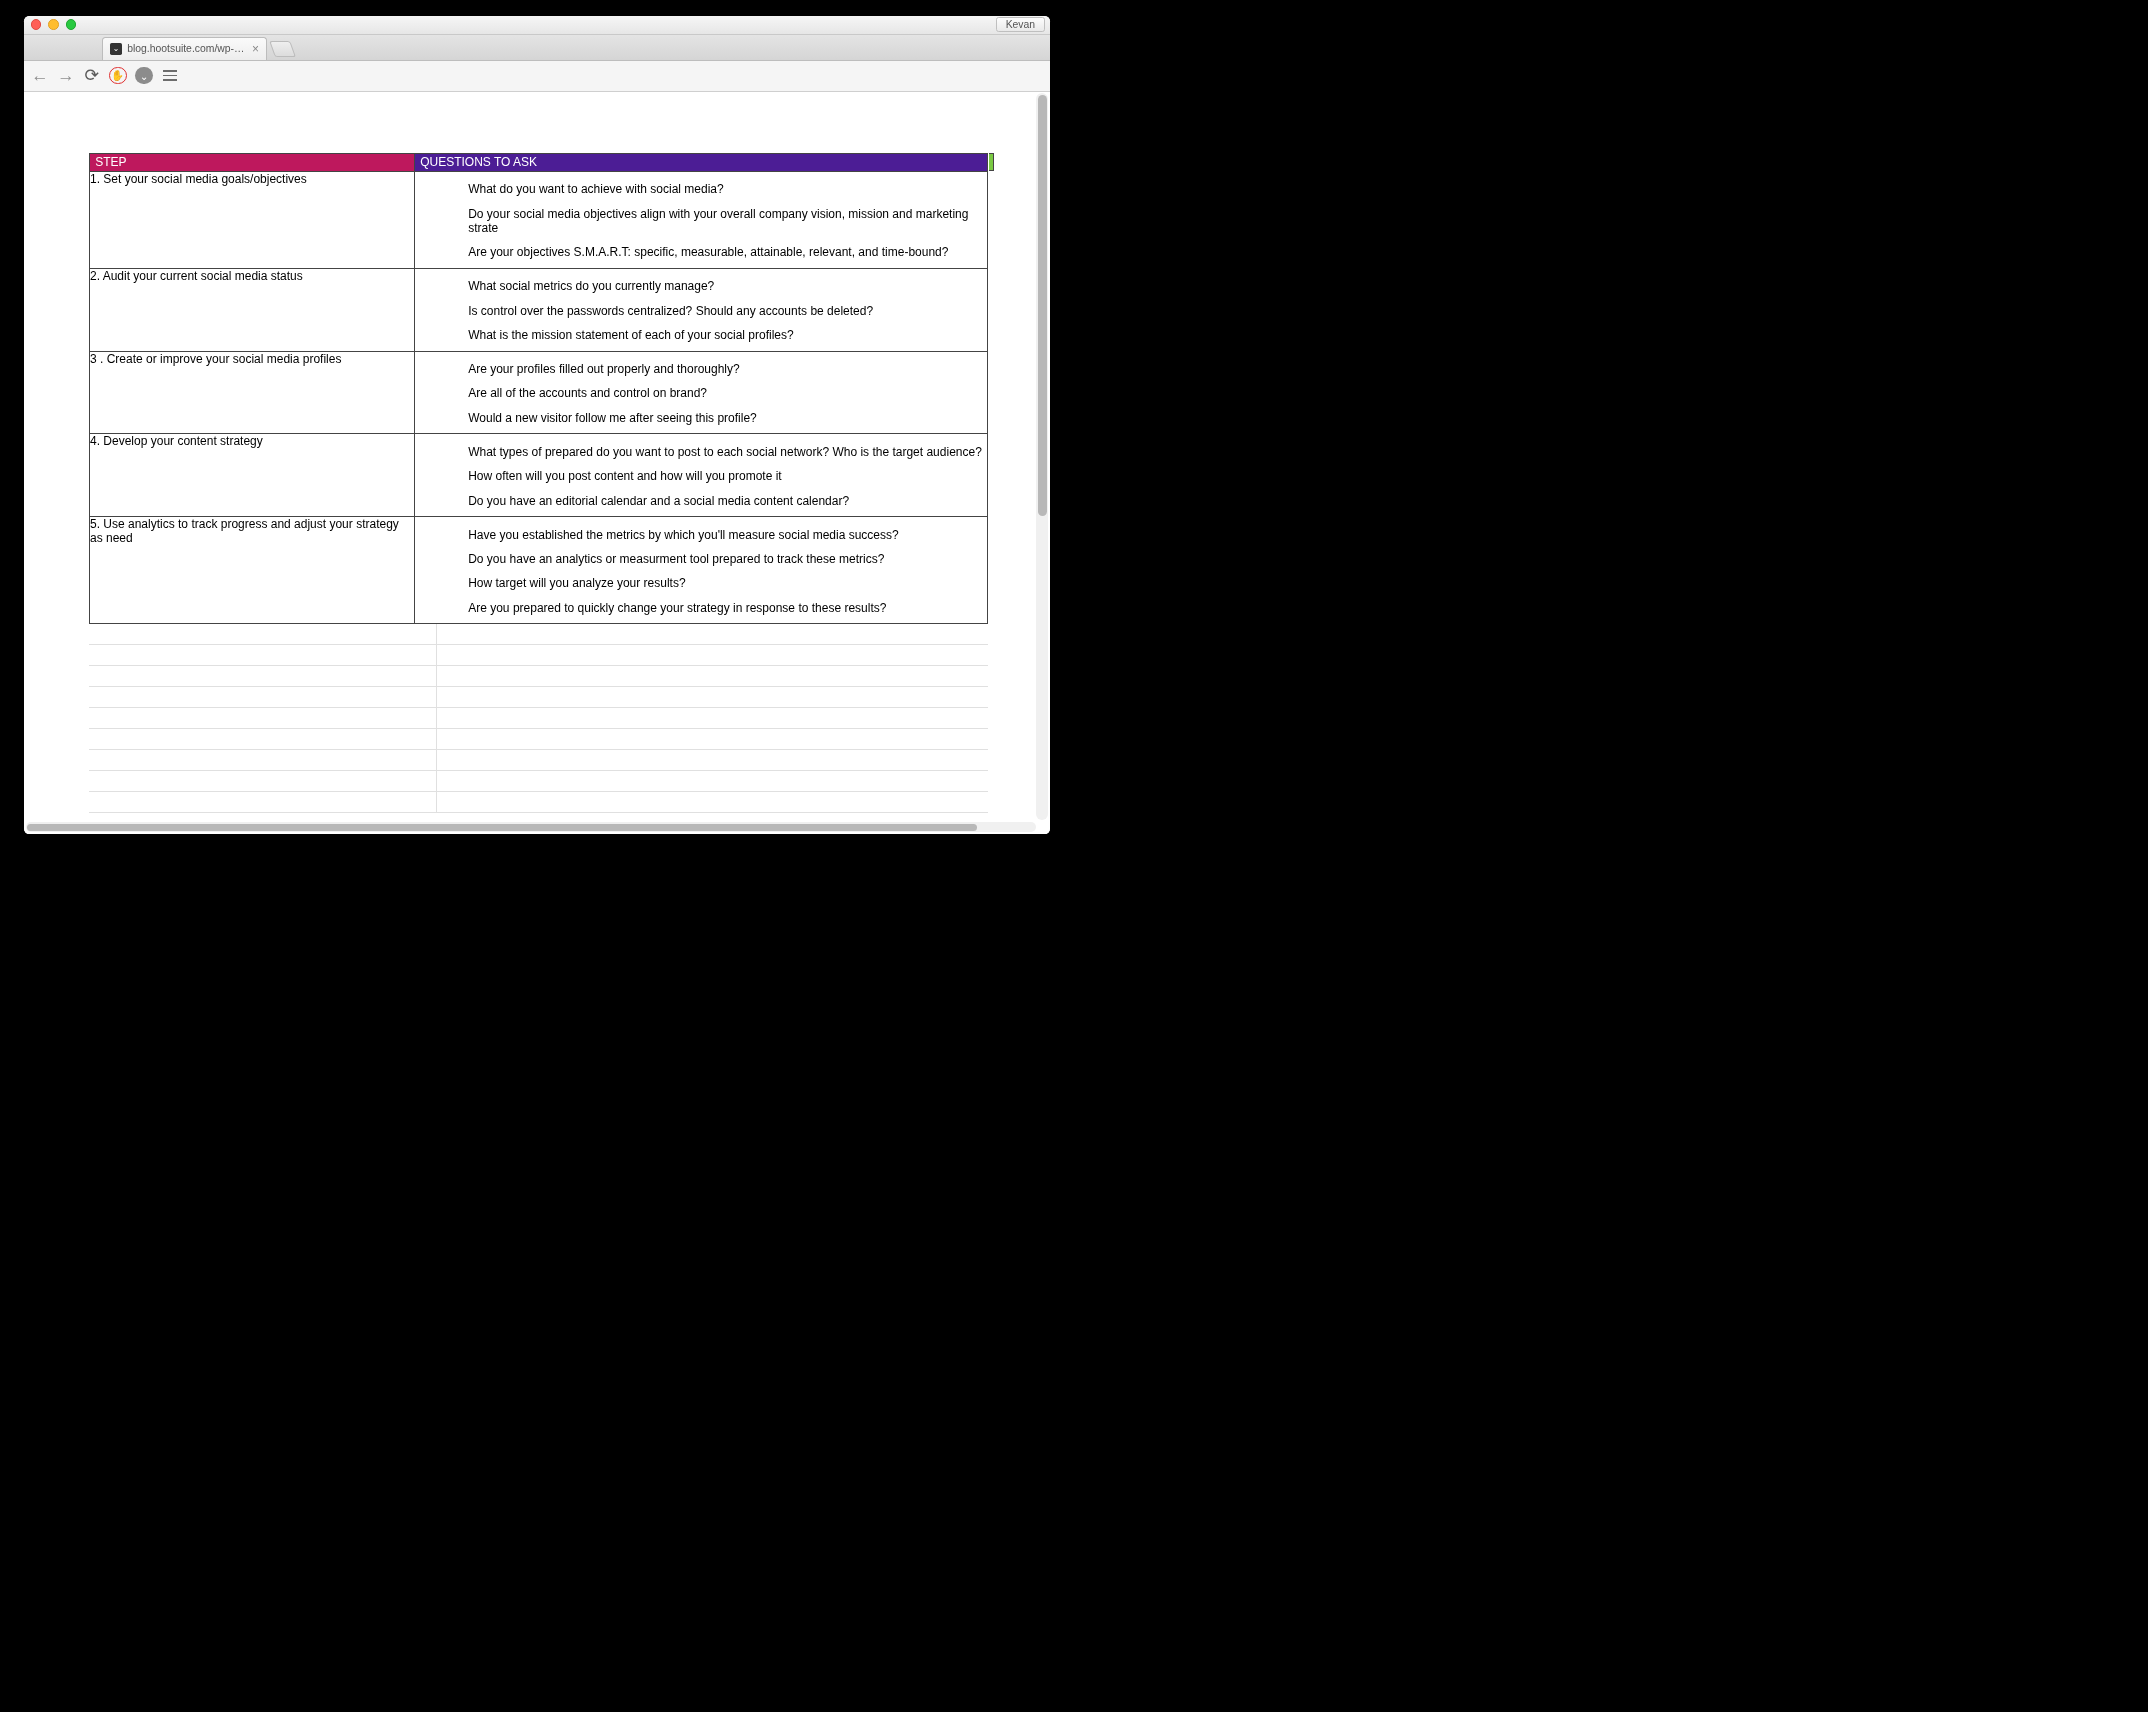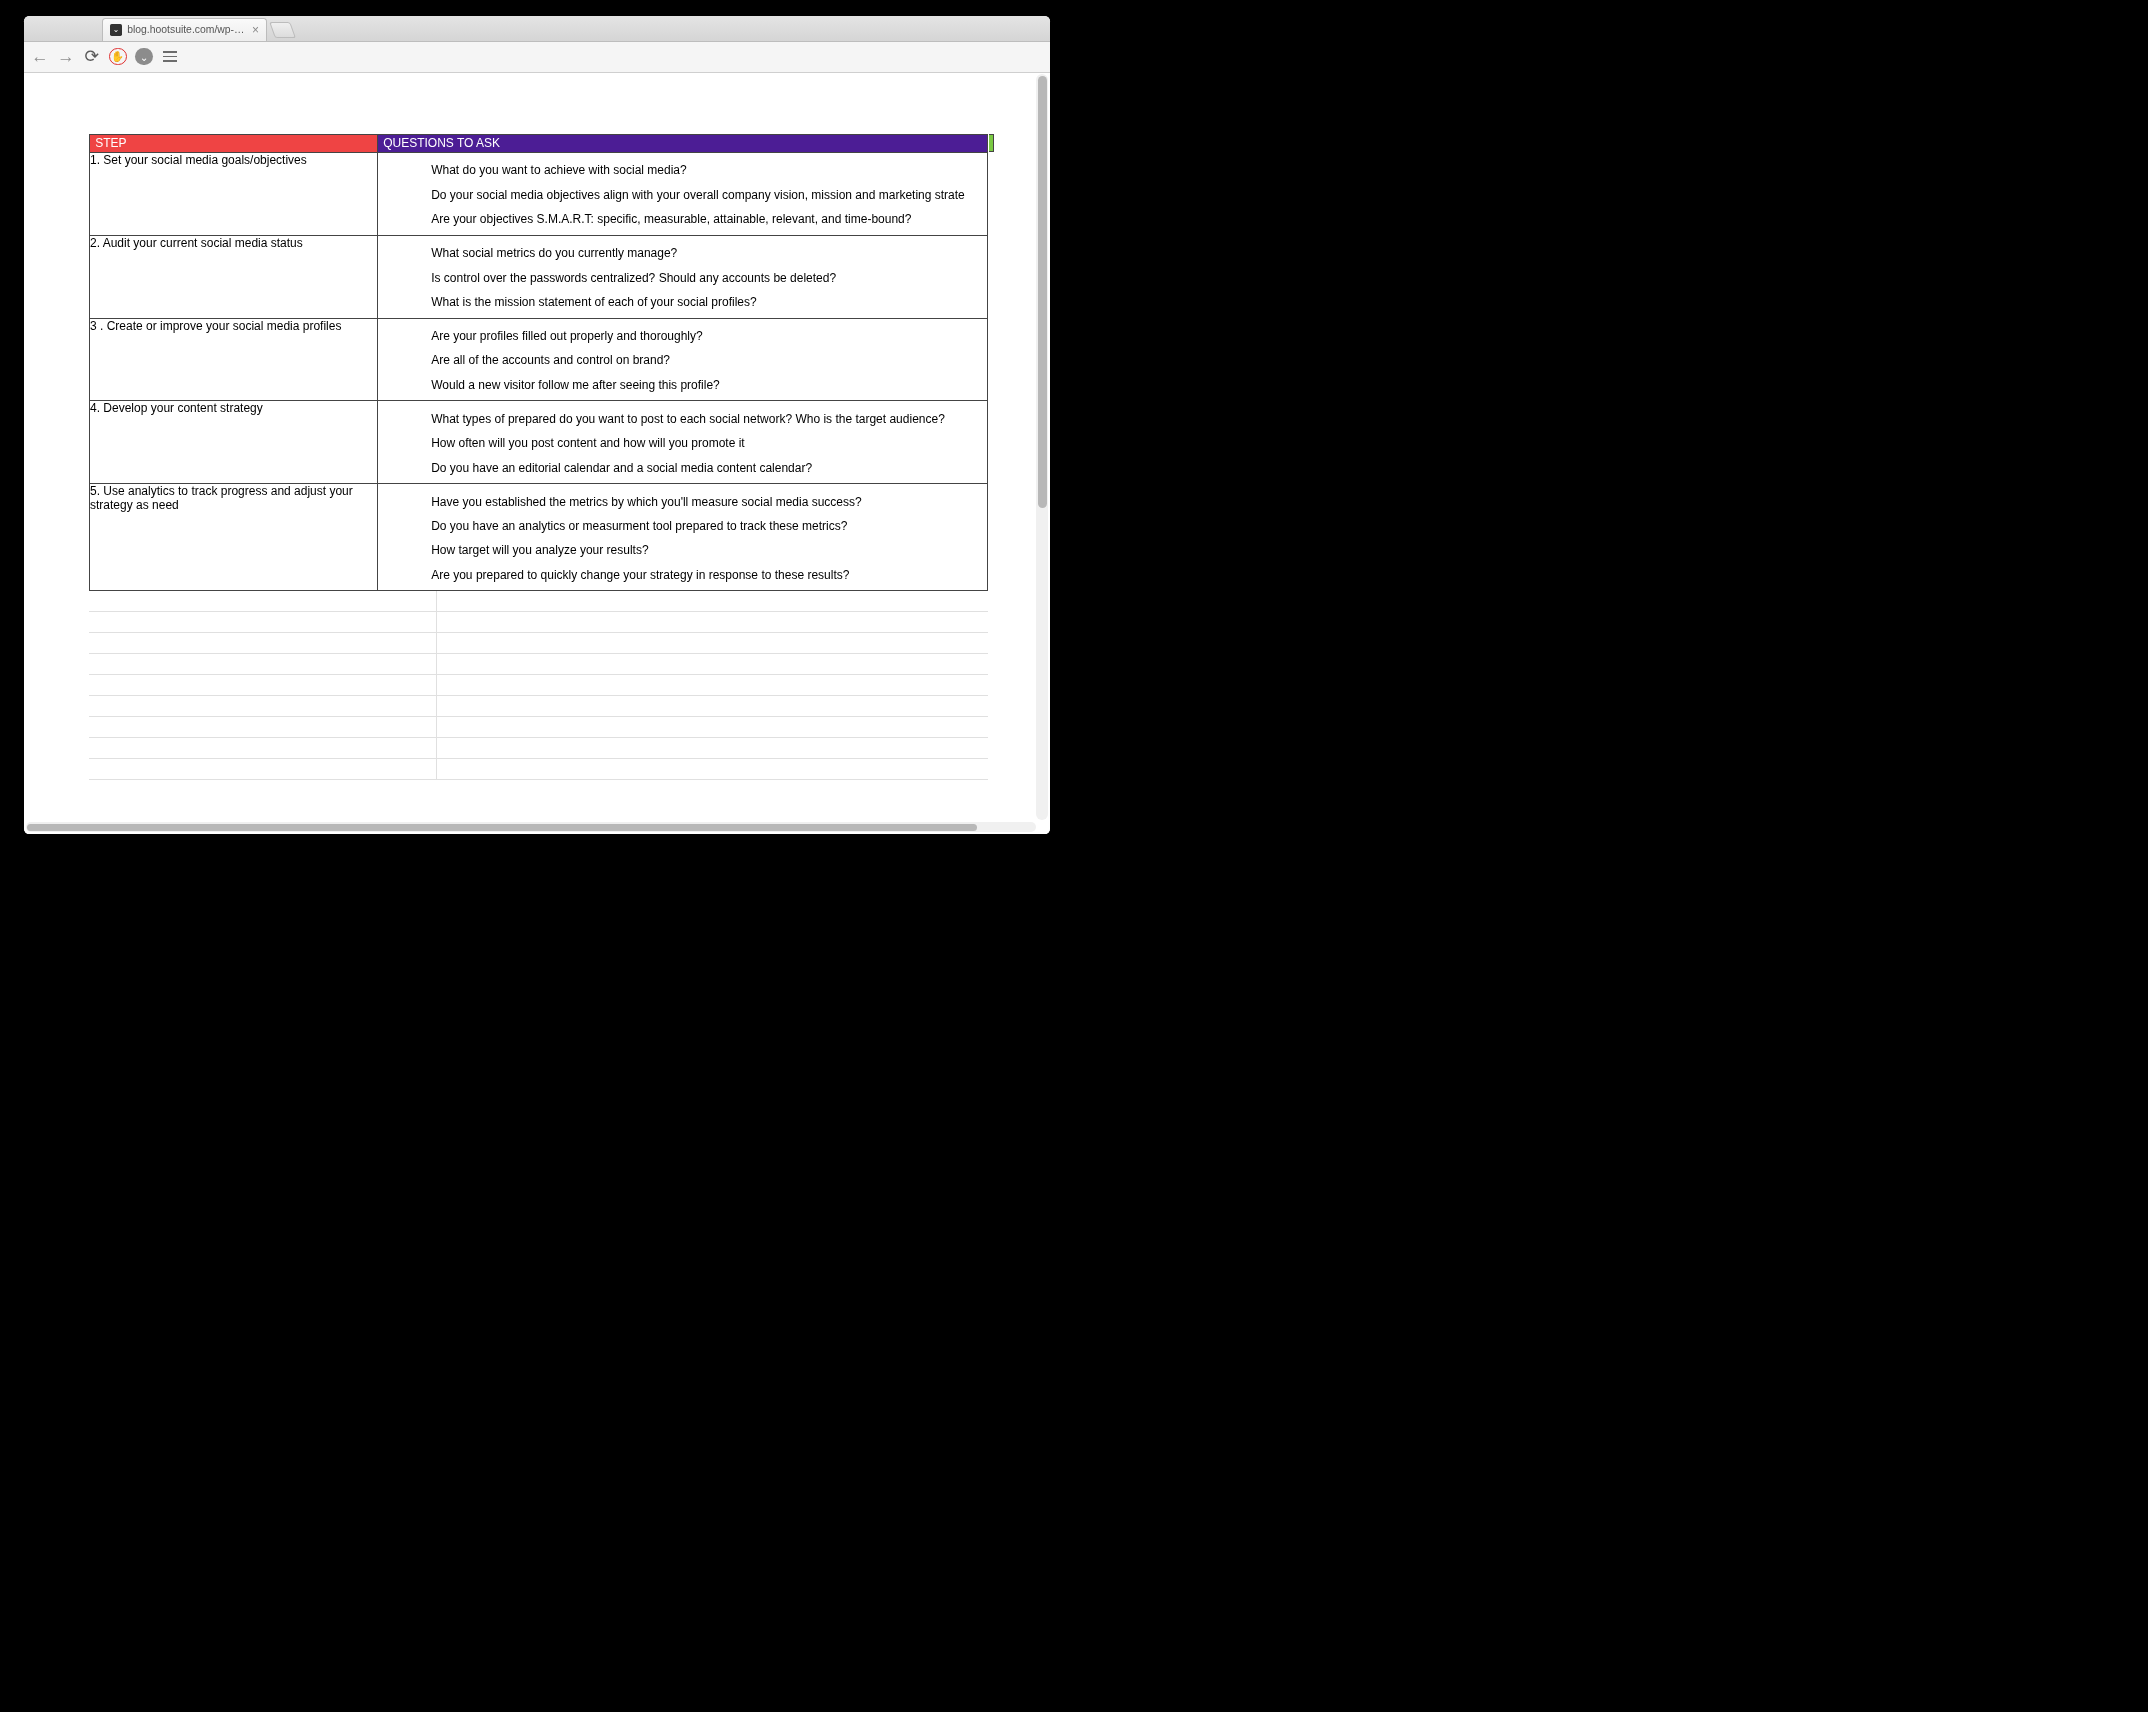--- a/index.html
+++ b/index.html
@@ -135,21 +135,21 @@
   table.sheet {
     border-collapse: collapse;
     width: 899px;
     font-size: 12px;
     color:#000;
   }
   .sheet th {
     text-align:left; font-weight:normal; color:#fff;
     padding: 1.7px 5.2px; border:0.9px solid #444;
   }
-  .th-step { background:#ef4444; width:288px; }
+  .th-step { background:#be185d; width:325px; }
   .th-q { background:#4c1d95; }
   .sheet td {
     border:0.9px solid #444;
     vertical-align: top;
     padding: 0;
   }
   .step-cell { padding: 3.5px 5.2px; }
   .qlist { padding: 5.2px 5.2px 3.5px 5.2px; margin-left: 48px; }
   .qlist div { padding: 5.2px 0; }
 
@@ -169,20 +169,28 @@
     background:#7ac943;
     border:0.9px solid #444;
     border-left:none;
   }
 </style>
 </head>
 <body>
 
 <div class="window">
 
+  <div class="titlebar">
+    <div class="traffic">
+      <div class="dot red"></div>
+      <div class="dot yellow"></div>
+      <div class="dot green"></div>
+    </div>
+    <div class="user-btn">Kevan</div>
+  </div>
 
   <div class="tabstrip">
     <div class="tab">
       <div class="favicon">⌄</div>
       <div class="tab-title">blog.hootsuite.com/wp-con</div>
       <div class="tab-close">×</div>
     </div>
     <div class="newtab"></div>
   </div>
 

